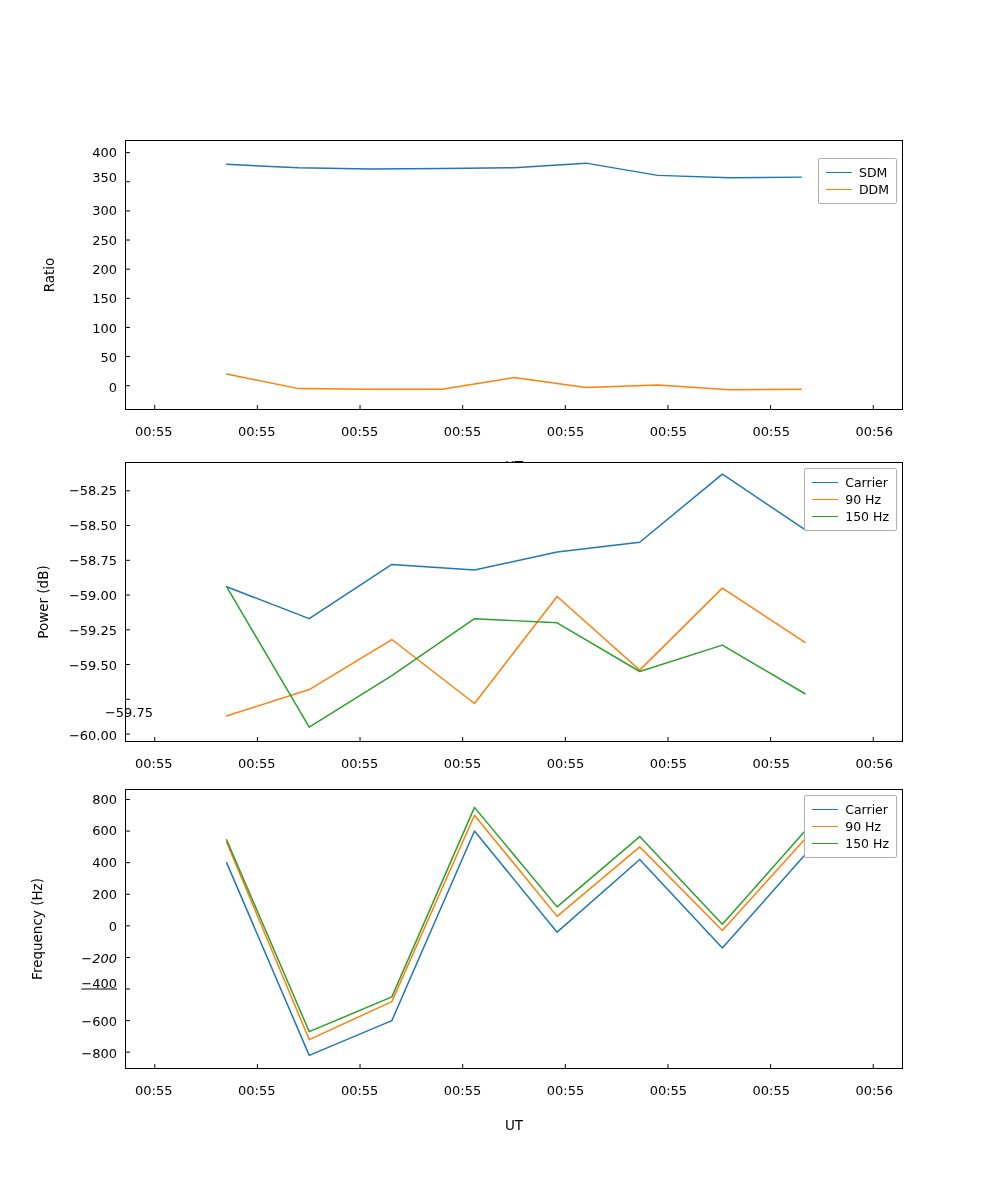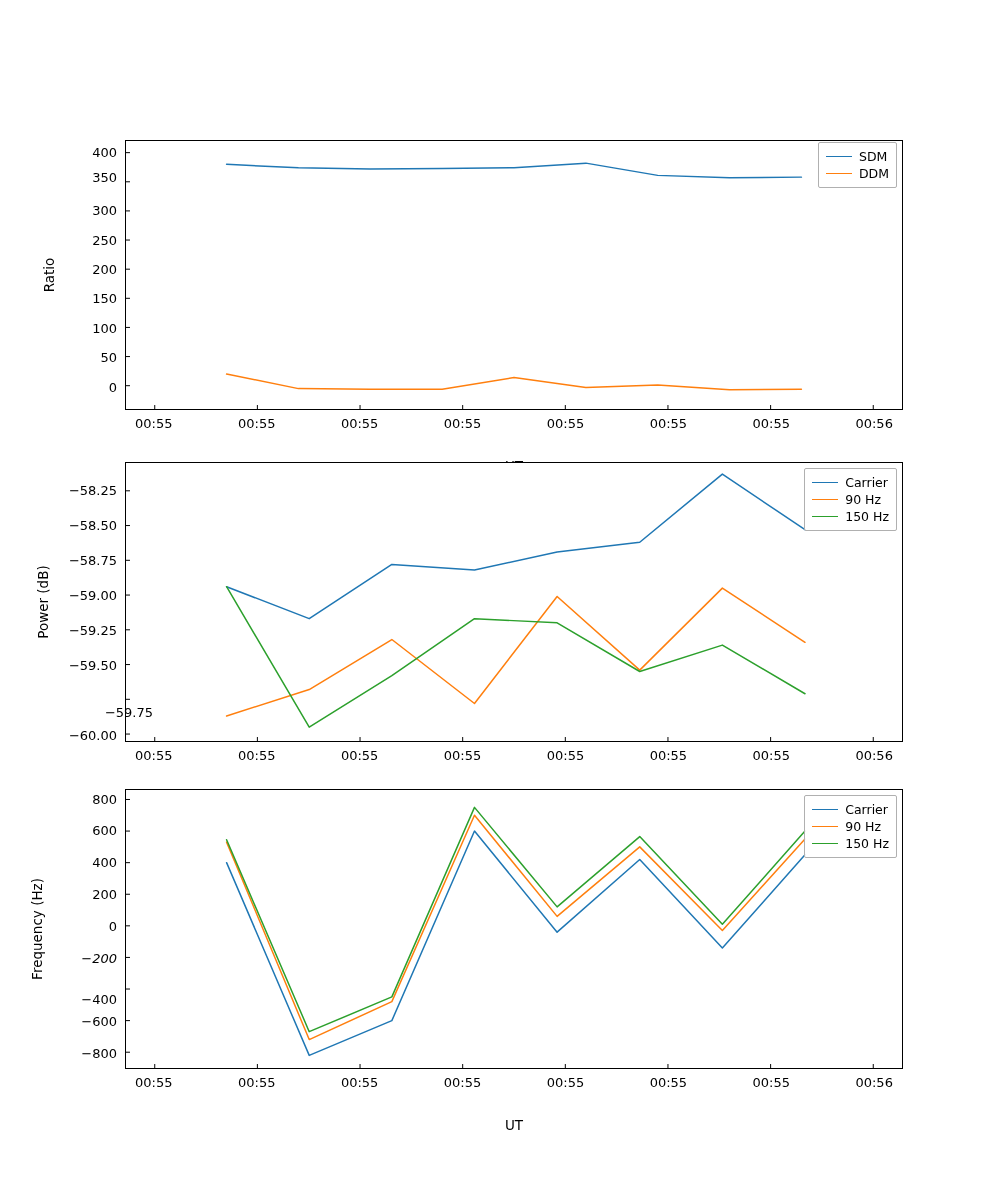--- a/index.html
+++ b/index.html
@@ -62,20 +62,21 @@
     font-size: 13.5px;
     transform-origin: 50% 50%;
     white-space: nowrap;
   }
   .tick-label-x {
     position: absolute;
     font-size: 13px;
     text-align: center;
     transform: translateX(-50%);
     white-space: nowrap;
+    margin-top: 8px;
   }
   .tick-label-y {
     position: absolute;
     font-size: 13px;
     text-align: right;
     transform: translateY(-50%);
     white-space: nowrap;
   }
   .legend {
     position: absolute;
@@ -151,21 +152,21 @@
         <div class="tick-label-y" style="left: -58px; width: 50px; top: 187.826px;">100</div>
         <div class="tick-label-y" style="left: -58px; width: 50px; top: 158.478px;">150</div>
         <div class="tick-label-y" style="left: -58px; width: 50px; top: 129.13px;">200</div>
         <div class="tick-label-y" style="left: -58px; width: 50px; top: 99.7826px;">250</div>
         <div class="tick-label-y" style="left: -58px; width: 50px; top: 70.4348px;">300</div>
         <div class="tick-label-y" style="left: -58px; width: 50px; top: 37px;">350</div>
         <div class="tick-label-y" style="left: -58px; width: 50px; top: 11.7391px;">400</div>
       </div>
     <div class="xlabel" style="top:290px;">UT</div>
     <div class="ylabel" style="left:-76px; top:135px; width:120px; text-align:center; transform:translate(-50%,-50%) rotate(-90deg);">Ratio</div>
-    <div class="legend" id="p1-legend" style="right:6px; top:2px;">
+    <div class="legend" id="p1-legend" style="right:6px; top:18px;">
         <div class="legend-row">
           <span class="legend-swatch" style="border-top-color: rgb(31, 119, 180);"></span>
           <span class="legend-label">SDM</span>
         </div>
         <div class="legend-row">
           <span class="legend-swatch" style="border-top-color: rgb(255, 127, 14);"></span>
           <span class="legend-label">DDM</span>
         </div>
       </div>
   </div>
@@ -267,21 +268,21 @@
         <div class="tick-label-x" style="left: 234.635px; top: 286px;">00:55</div>
         <div class="tick-label-x" style="left: 337.545px; top: 286px;">00:55</div>
         <div class="tick-label-x" style="left: 440.455px; top: 286px;">00:55</div>
         <div class="tick-label-x" style="left: 543.365px; top: 286px;">00:55</div>
         <div class="tick-label-x" style="left: 646.275px; top: 286px;">00:55</div>
         <div class="tick-label-x" style="left: 749.185px; top: 286px;">00:56</div>
       </div>
     <div id="p3-yticks">
         <div class="tick-label-y" style="left: -58px; width: 50px; top: 264.091px;">−800</div>
         <div class="tick-label-y" style="left: -58px; width: 50px; top: 232.273px;">−600</div>
-        <div class="tick-label-y" style="left: -58px; width: 50px; top: 210px;">−400</div>
+        <div class="tick-label-y" style="left: -58px; width: 50px; top: 194px; text-decoration: underline;">−400</div>
         <div class="tick-label-y" style="left: -58px; width: 50px; top: 168.636px; font-style: italic;">−200</div>
         <div class="tick-label-y" style="left: -58px; width: 50px; top: 136.818px;">0</div>
         <div class="tick-label-y" style="left: -58px; width: 50px; top: 105px;">200</div>
         <div class="tick-label-y" style="left: -58px; width: 50px; top: 73.1818px;">400</div>
         <div class="tick-label-y" style="left: -58px; width: 50px; top: 41.3636px;">600</div>
         <div class="tick-label-y" style="left: -58px; width: 50px; top: 9.54545px;">800</div>
       </div>
     <div class="xlabel" style="top:300px;">UT</div>
     <div class="ylabel" style="left:-88px; top:140px; width:170px; text-align:center; transform:translate(-50%,-50%) rotate(-90deg);">Frequency (Hz)</div>
     <div class="legend" id="p3-legend" style="right:6px; top:6px;">

